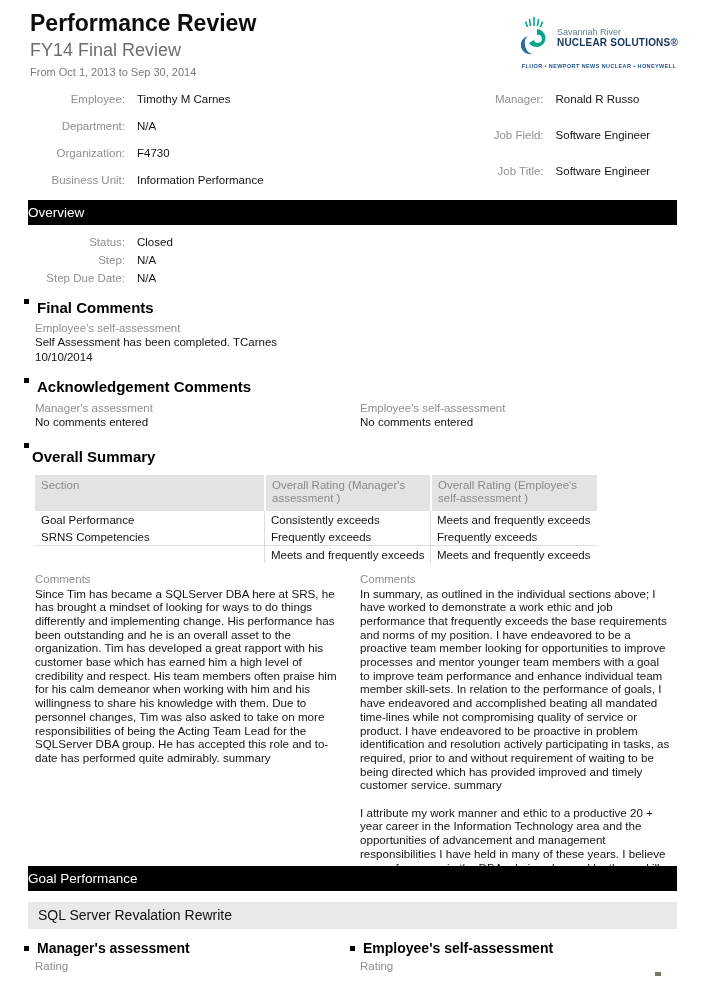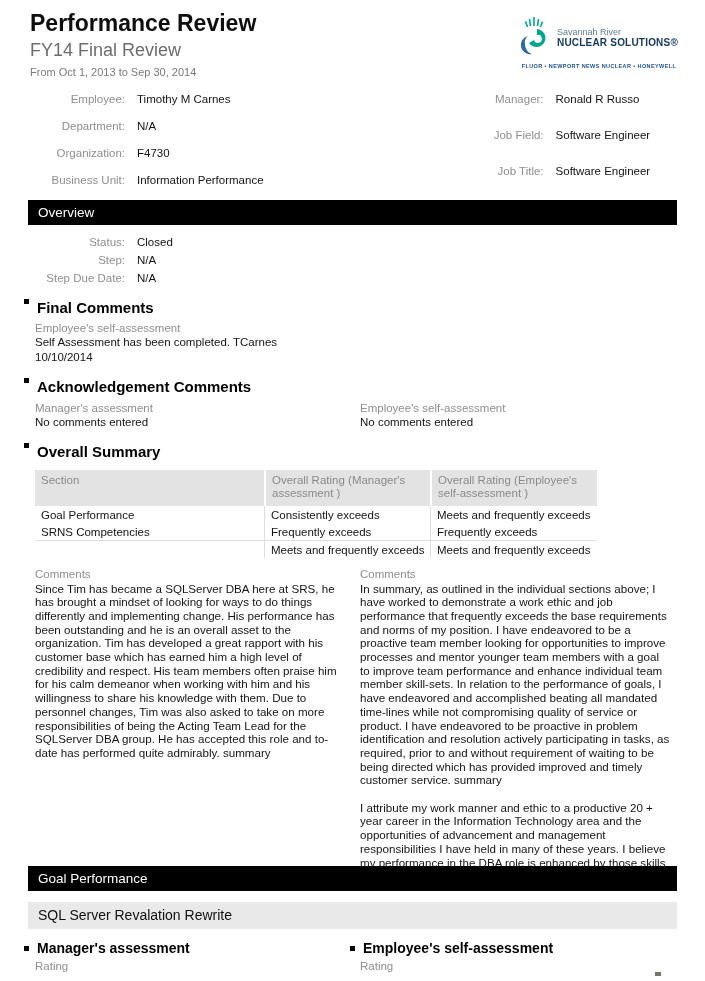--- a/index.html
+++ b/index.html
@@ -27,21 +27,21 @@
   .info-block { display:flex; margin:14px 0 0 35px; }
   .info-col { display:grid; grid-template-columns:auto auto; row-gap:13px; }
   .info-col.left  { grid-template-columns:90px auto; }
   .info-col.right { grid-template-columns:75px auto; margin-left:205px; }
   .info-label { font-size:11.5px; color:#8e8e8e; text-align:right; line-height:14px; }
   .info-value { font-size:11.5px; color:#141414; line-height:14px; padding-left:12px; white-space:nowrap; }
 
   
   .section-bar {
     margin-left:28px; width:649px; height:25px; background:#000;
-    color:#fff; font-size:13.5px; line-height:25px; padding-left:10px;
+    color:#fff; font-size:13.5px; line-height:25px; 
   }
   .goal-title-bar {
     margin-left:28px; width:649px; height:27px; background:#e9e9e9;
     color:#111; font-size:14px; line-height:27px; padding-left:10px;
   }
 
   
   .status-block { display:grid; grid-template-columns:90px auto; margin:10px 0 0 35px; row-gap:4px; }
 
   
@@ -175,21 +175,21 @@
     <div>
       <div class="gray-label">Manager's assessment</div>
       <div class="body-text">No comments entered</div>
     </div>
     <div>
       <div class="gray-label">Employee's self-assessment</div>
       <div class="body-text">No comments entered</div>
     </div>
   </div>
 
-  <div class="sec-heading" style="margin-top:13px;">
+  <div class="sec-heading" style="margin-top:13px;flex-direction:column;">
     <span class="bullet"></span>
     <span class="sec-heading-label">Overall Summary</span>
   </div>
 
   <table class="summary">
     <colgroup>
         <col class="c1">
         <col class="c2">
         <col class="c3">
       </colgroup>

